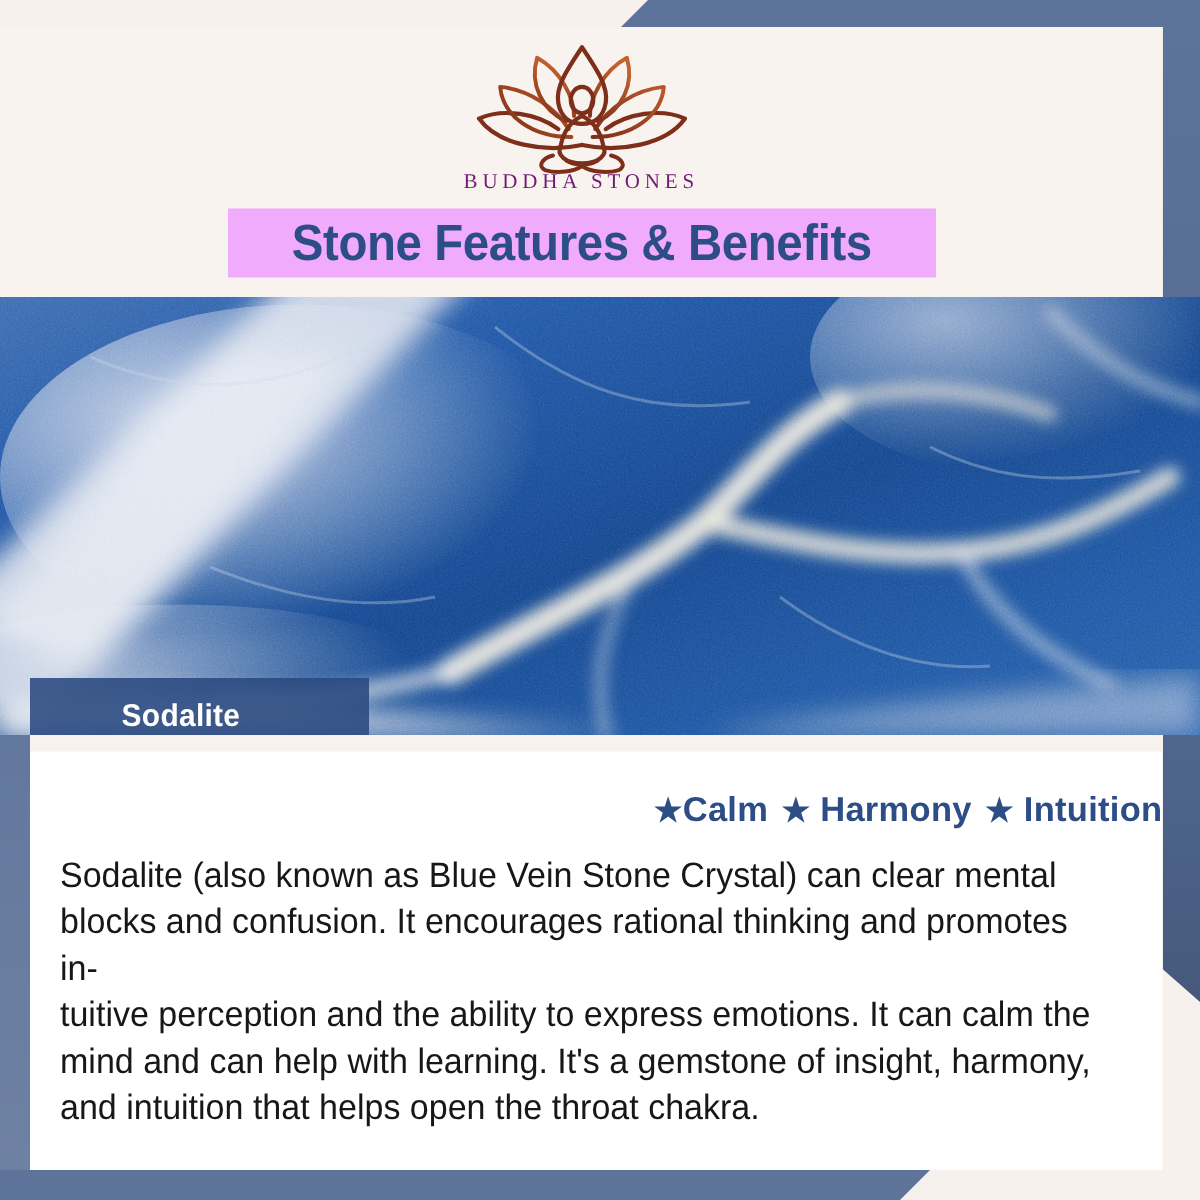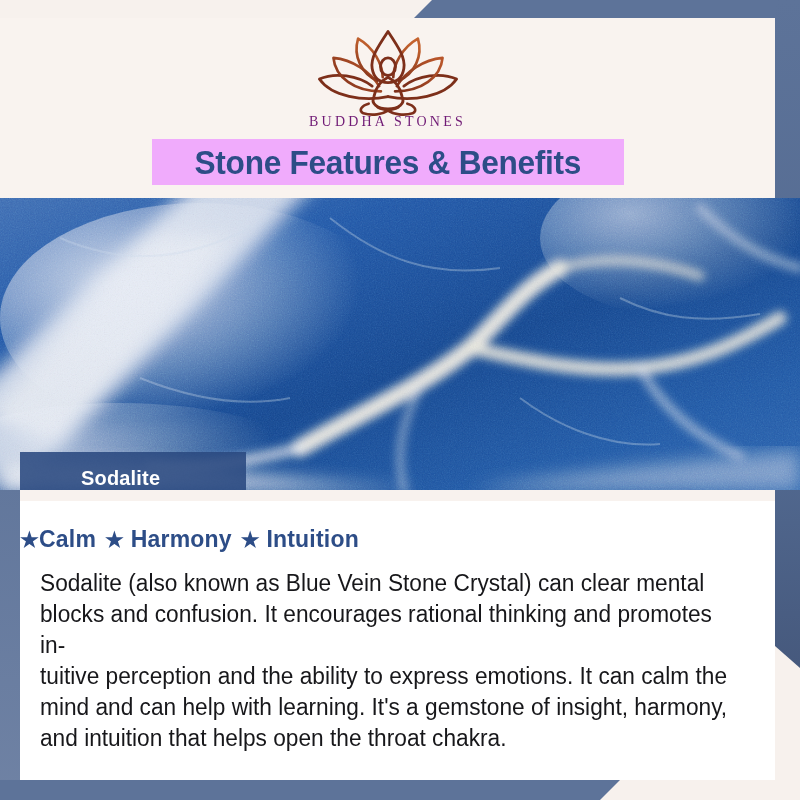--- a/index.html
+++ b/index.html
@@ -165,21 +165,21 @@
     width: 100%;
     height: 11px;
     background: #f8f2ee;
   }
 
   .keywords {
     position: absolute;
     top: 36px;
     left: 0;
     width: 100%;
-    text-align: left;
+    text-align: right;
     color: #2d4d87;
     font-family: "Liberation Sans Narrow", "Liberation Sans", sans-serif;
     font-weight: bold;
     font-size: 23px;
     letter-spacing: 0.2px;
     white-space: nowrap;
   }
   .kw-star { font-size: 21px; }
   .kw-gap { display: inline-block; width: 9px; }
 

